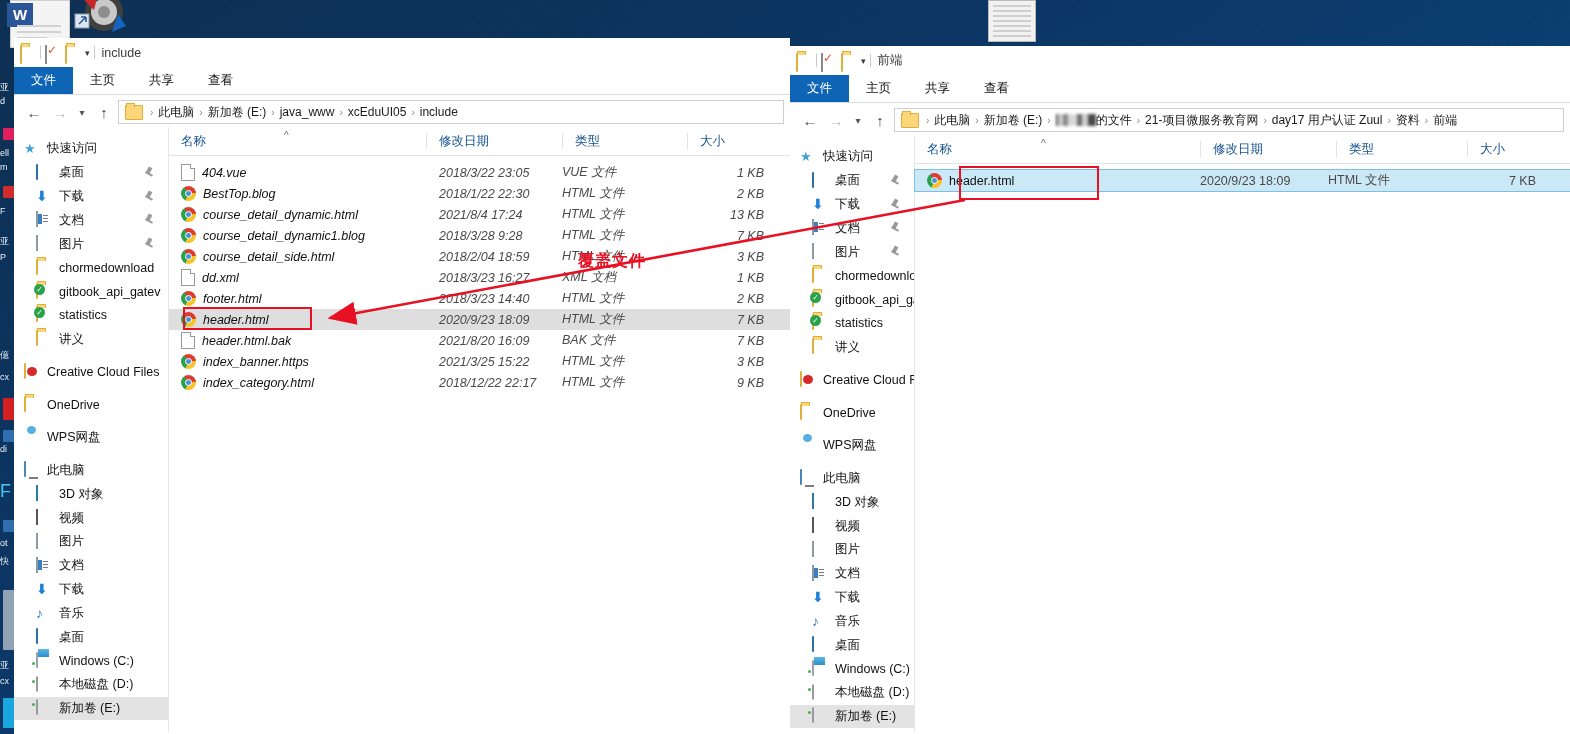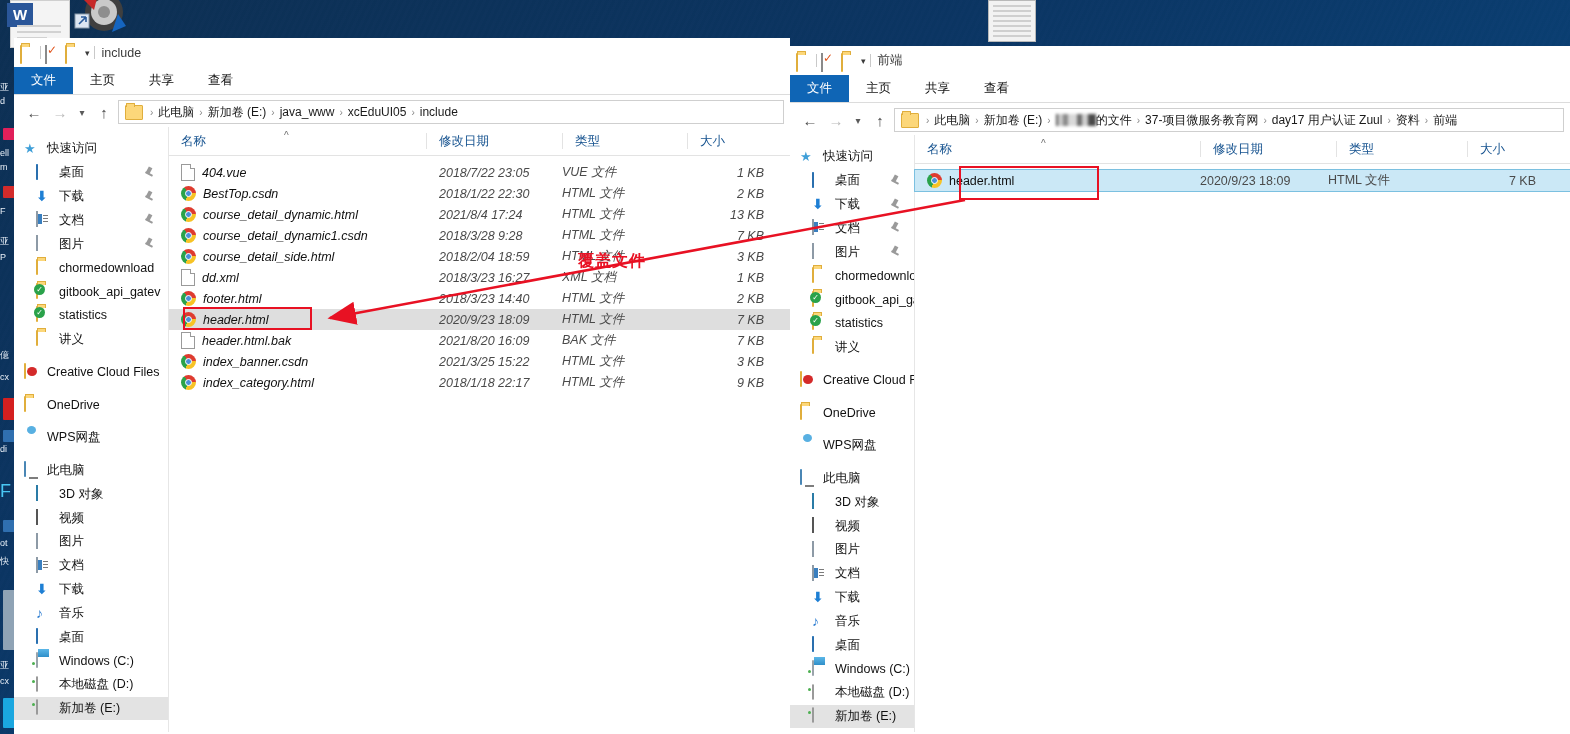--- a/index.html
+++ b/index.html
@@ -364,46 +364,46 @@
         <div class="ch" style="width:123px;">修改日期</div>
         <div class="ch" style="width:112px;">类型</div>
         <div class="ch" style="width:90px;">大小</div>
       </div>
       <div id="listA" style="padding-top:6px;font-style:italic;">
           <div class="row">
             <div class="cell-name" style="width:258px">
               <span class="ic-doc"></span>
               <span>404.vue</span>
             </div>
-            <div class="cell fdate" style="width:123px">2018/7/22 23:05</div>
+            <div class="cell fdate" style="width:123px">2018/3/22 23:05</div>
             <div class="cell ftype" style="width:112px">VUE 文件</div>
             <div class="cell right fsize" style="width:90px">1 KB</div>
           </div>
           <div class="row">
             <div class="cell-name" style="width:258px">
               <span class="ic-chrome"></span>
-              <span>BestTop.csdn</span>
+              <span>BestTop.blog</span>
             </div>
             <div class="cell fdate" style="width:123px">2018/1/22 22:30</div>
             <div class="cell ftype" style="width:112px">HTML 文件</div>
             <div class="cell right fsize" style="width:90px">2 KB</div>
           </div>
           <div class="row">
             <div class="cell-name" style="width:258px">
               <span class="ic-chrome"></span>
               <span>course_detail_dynamic.html</span>
             </div>
             <div class="cell fdate" style="width:123px">2021/8/4 17:24</div>
             <div class="cell ftype" style="width:112px">HTML 文件</div>
             <div class="cell right fsize" style="width:90px">13 KB</div>
           </div>
           <div class="row">
             <div class="cell-name" style="width:258px">
               <span class="ic-chrome"></span>
-              <span>course_detail_dynamic1.csdn</span>
+              <span>course_detail_dynamic1.blog</span>
             </div>
             <div class="cell fdate" style="width:123px">2018/3/28 9:28</div>
             <div class="cell ftype" style="width:112px">HTML 文件</div>
             <div class="cell right fsize" style="width:90px">7 KB</div>
           </div>
           <div class="row">
             <div class="cell-name" style="width:258px">
               <span class="ic-chrome"></span>
               <span>course_detail_side.html</span>
             </div>
@@ -443,32 +443,32 @@
               <span class="ic-doc"></span>
               <span>header.html.bak</span>
             </div>
             <div class="cell fdate" style="width:123px">2021/8/20 16:09</div>
             <div class="cell ftype" style="width:112px">BAK 文件</div>
             <div class="cell right fsize" style="width:90px">7 KB</div>
           </div>
           <div class="row">
             <div class="cell-name" style="width:258px">
               <span class="ic-chrome"></span>
-              <span>index_banner.csdn</span>
+              <span>index_banner.https</span>
             </div>
             <div class="cell fdate" style="width:123px">2021/3/25 15:22</div>
             <div class="cell ftype" style="width:112px">HTML 文件</div>
             <div class="cell right fsize" style="width:90px">3 KB</div>
           </div>
           <div class="row">
             <div class="cell-name" style="width:258px">
               <span class="ic-chrome"></span>
               <span>index_category.html</span>
             </div>
-            <div class="cell fdate" style="width:123px">2018/1/18 22:17</div>
+            <div class="cell fdate" style="width:123px">2018/12/22 22:17</div>
             <div class="cell ftype" style="width:112px">HTML 文件</div>
             <div class="cell right fsize" style="width:90px">9 KB</div>
           </div>
         </div>
     </div>
   </div>
 </div>
 
 <div class="win winB">
   <div class="titlebar">
@@ -496,21 +496,21 @@
     <span class="navbtn">↑</span>
     <div class="crumbbar">
       <span class="folder16"></span>
       <span class="sep">›</span>
       <span>此电脑</span>
       <span class="sep">›</span>
       <span>新加卷 (E:)</span>
       <span class="sep">›</span>
       <span><span class="blurname"></span>的文件</span>
       <span class="sep">›</span>
-      <span>37-项目微服务教育网</span>
+      <span>21-项目微服务教育网</span>
       <span class="sep">›</span>
       <span>day17 用户认证 Zuul</span>
       <span class="sep">›</span>
       <span>资料</span>
       <span class="sep">›</span>
       <span>前端</span>
     </div>
   </div>
 
   <div class="winbody" style="height:597px;">

